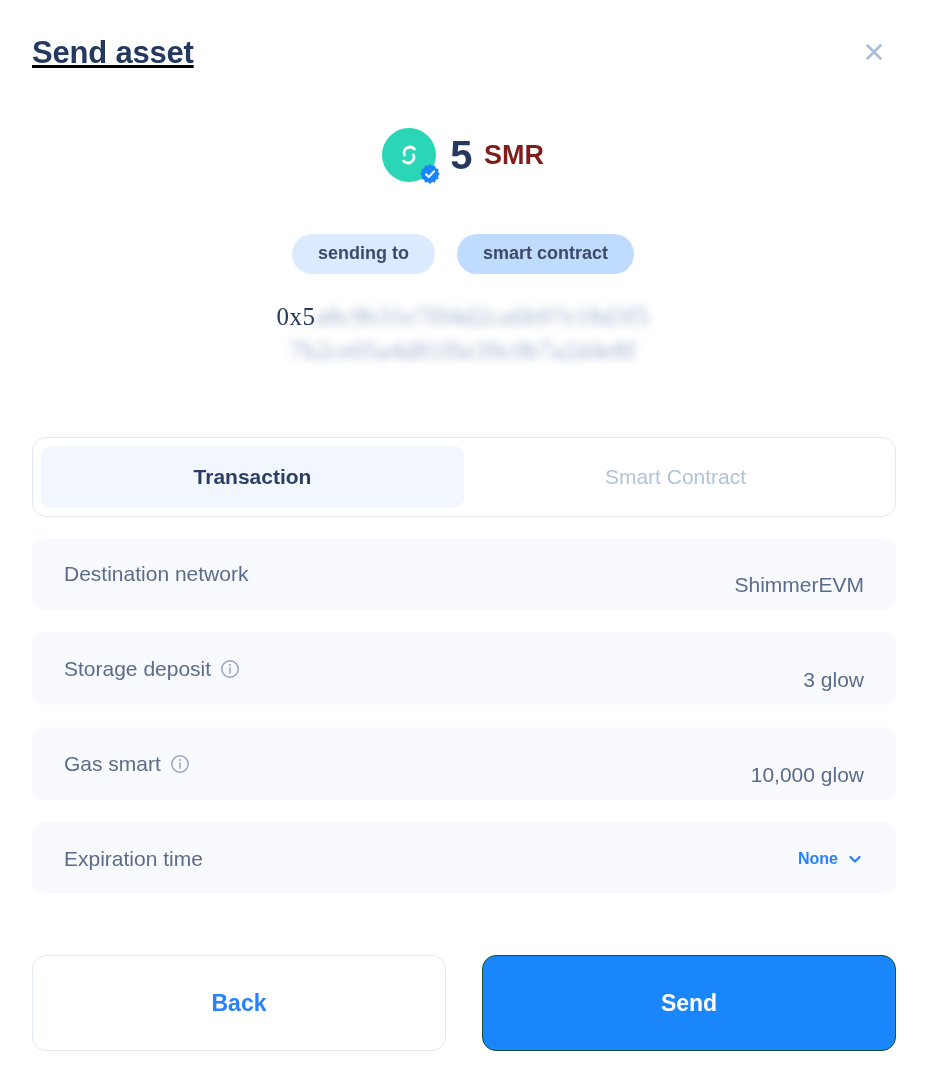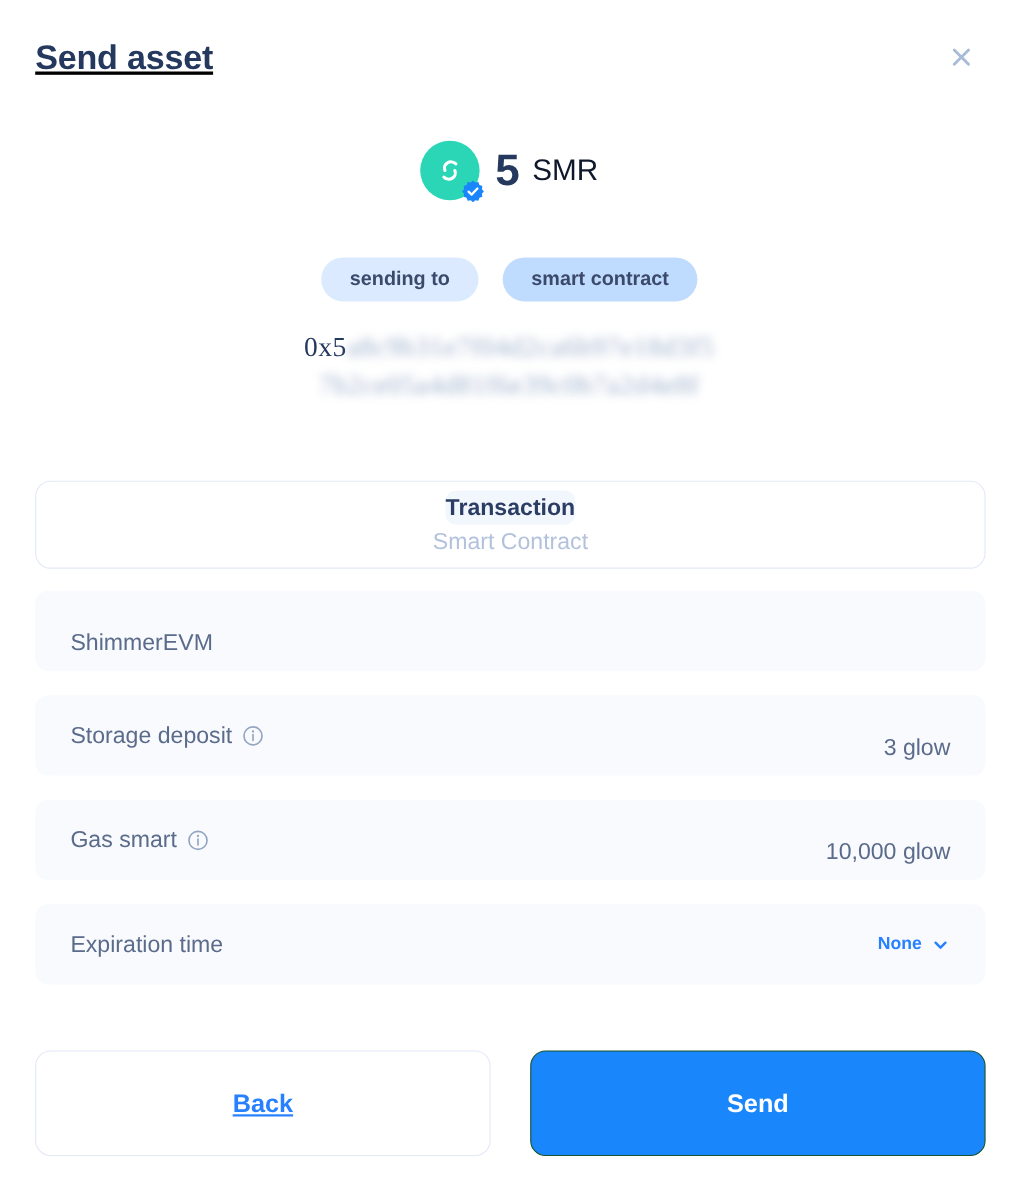--- a/index.html
+++ b/index.html
@@ -83,22 +83,22 @@
   }
   .amount-value {
     font-size: 40px;
     font-weight: 700;
     color: #25395f;
     line-height: 1;
     letter-spacing: -0.5px;
   }
   .amount-unit {
     font-size: 27px;
-    font-weight: 400;
-    color: #0f172a;
+    font-weight: 700;
+    color: #7f1d1d;
     line-height: 1;
     margin-left: -2px;
     text-align: right;
   }
 
   
   .pill-row {
     position: absolute;
     top: 234px;
     left: 0; right: 0;
@@ -146,21 +146,20 @@
     left: 32px;
     width: 864px;
     height: 80px;
     box-sizing: border-box;
     border: 1px solid #e2e9f5;
     border-radius: 14px;
     background: #ffffff;
     display: flex;
     align-items: center;
     padding: 8px;
-    flex-direction: column;
   }
   .tab {
     flex: 1;
     height: 100%;
     border-radius: 10px;
     display: flex;
     align-items: center;
     justify-content: center;
     font-size: 21px;
     cursor: pointer;
@@ -248,21 +247,20 @@
     font-size: 23px;
     font-weight: 700;
     cursor: pointer;
     user-select: none;
     box-sizing: border-box;
   }
   .btn-secondary {
     background: #ffffff;
     border: 1px solid #e2e9f5;
     color: #2680ff;
-    text-decoration: underline;
   }
   .btn-primary {
     background: #1a86fb;
     border: 1px solid #14532d;
     color: #ffffff;
     text-align: right;
   }
 </style>
 </head>
 <body>
@@ -314,20 +312,23 @@
     <span>Transaction</span>
   </div>
   <div class="tab tab-inactive">
     <span>Smart Contract</span>
   </div>
 </div>
 
 <div class="rows">
 
   <div class="row">
+    <div class="row-label">
+      <span>Destination network</span>
+    </div>
     <div class="row-value">
       <span>ShimmerEVM</span>
     </div>
   </div>
 
   <div class="row">
     <div class="row-label">
       <span>Storage deposit</span>
       <span class="info-icon">
         <svg width="20" height="20" viewBox="0 0 20 20" fill="none">

